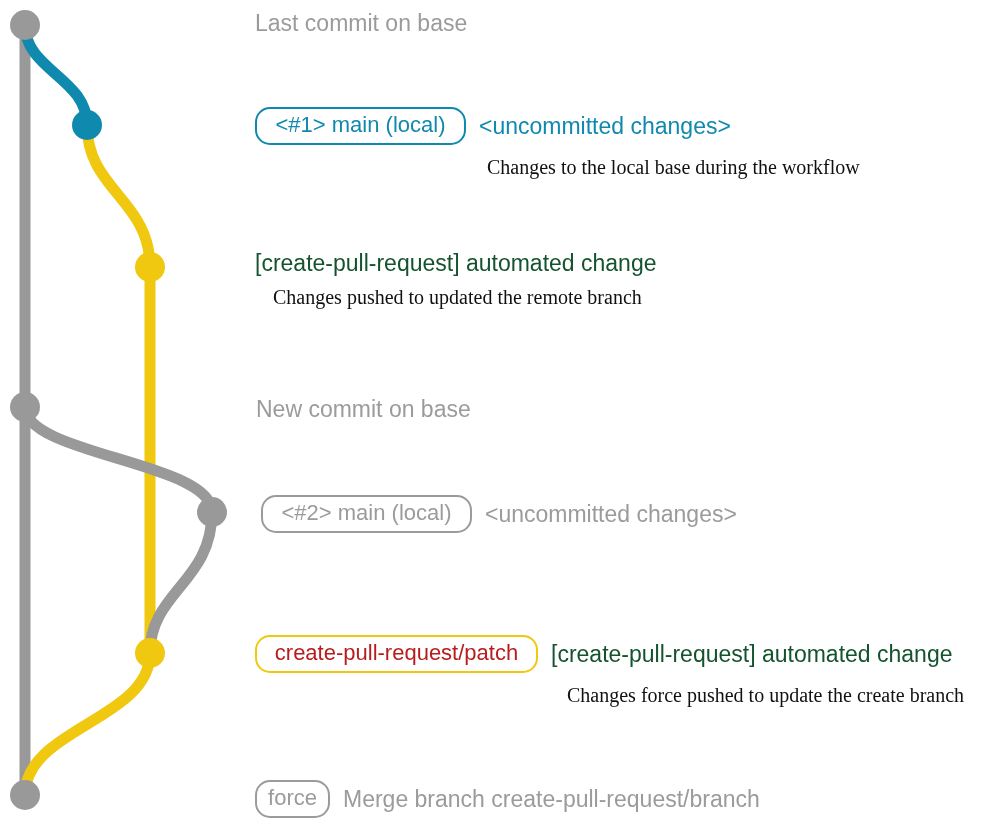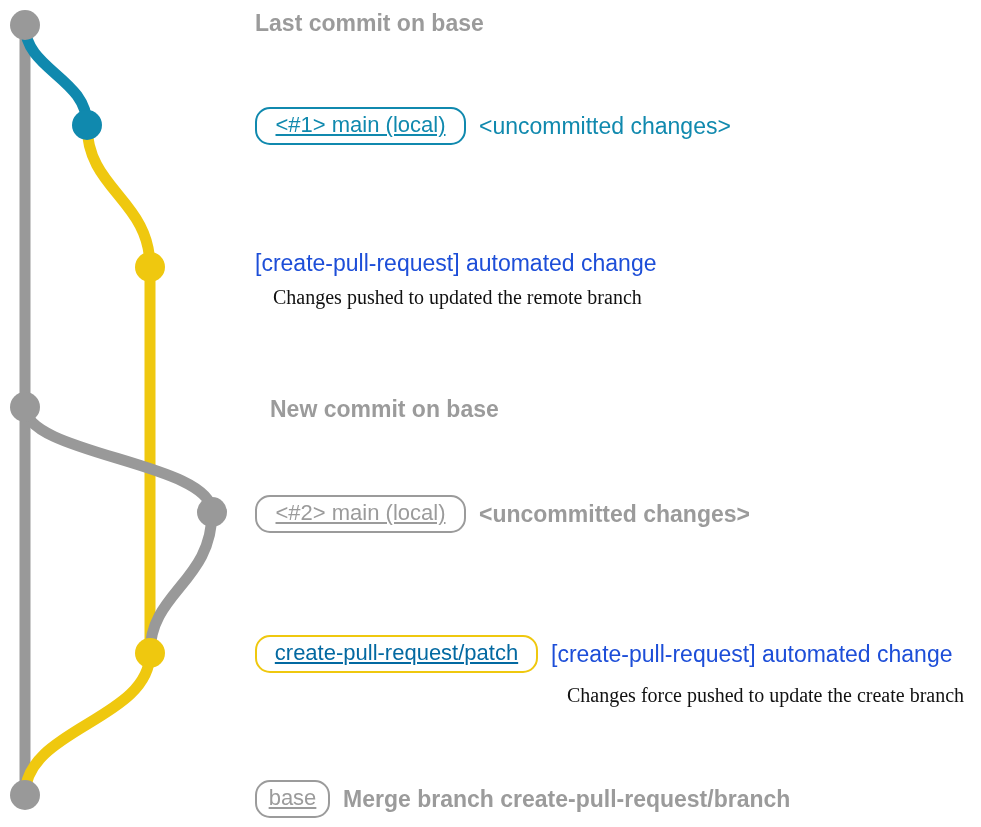--- a/index.html
+++ b/index.html
@@ -44,57 +44,56 @@
     justify-content: center;
     border: 2px solid #999999;
     border-radius: 15px;
     padding: 4px 14px 6px 14px;
     font-size: 22px;
     line-height: 1;
     color: #999999;
     background: transparent;
     box-sizing: border-box;
     height: 38px;
-    text-decoration: underline;
   }
   .pill.blue  { border-color: #1089AE; color: #1089AE; }
   .pill.gray  { border-color: #9b9b9b; color: #9b9b9b; }
-  .pill.yellow{ border-color: #EFC80F; color: #0369a1; }
+  .pill.yellow{ border-color: #EFC80F; color: #b91c1c; }
 
   .pill-fixed { width: 211px; }
   .pill-wide  { width: 283px; }
   .pill-small { width: 75px; }
 
   .commit-msg {
     font-size: 23px;
     line-height: 1;
     white-space: nowrap;
   }
   .commit-msg.blue   { color: #1089AE; }
-  .commit-msg.gray   { color: #9b9b9b; font-weight: bold; }
-  .commit-msg.yellow { color: #1d4ed8; }
+  .commit-msg.gray   { color: #9b9b9b; }
+  .commit-msg.yellow { color: #14532d; }
 
   .desc {
     font-family: "Liberation Serif", serif;
     font-size: 20px;
     color: #111111;
     white-space: nowrap;
     margin-top: 11px;
     padding-left: 232px;
   }
   .desc.indent-small { padding-left: 18px; }
   .desc.indent-mid   { padding-left: 232px; }
   .desc.indent-wide  { padding-left: 312px; }
 
   
   #row-last-commit    { left: 255px; top: 12px; }
   #row-local-1        { left: 255px; top: 107px; }
   #row-automated-1    { left: 255px; top: 252px; }
-  #row-new-commit     { left: 270px; top: 398px; }
-  #row-local-2        { left: 255px; top: 495px; }
+  #row-new-commit     { left: 256px; top: 398px; }
+  #row-local-2        { left: 261px; top: 495px; }
   #row-automated-2    { left: 255px; top: 635px; }
   #row-merge          { left: 255px; top: 780px; }
 </style>
 </head>
 <body>
 
 <svg id="graph-canvas" viewBox="0 0 981 827" xmlns="http://www.w3.org/2000/svg">
 
   <g fill="none" stroke-linecap="round" stroke-linejoin="round" stroke-width="11">
 
@@ -128,20 +127,21 @@
   <div class="row-line">
     <span class="commit-msg gray">Last commit on base</span>
   </div>
 </div>
 
 <div class="row" id="row-local-1">
   <div class="row-line">
     <span class="pill blue pill-fixed">&lt;#1&gt; main (local)</span>
     <span class="commit-msg blue">&lt;uncommitted changes&gt;</span>
   </div>
+  <div class="desc indent-mid">Changes to the local base during the workflow</div>
 </div>
 
 <div class="row" id="row-automated-1">
   <div class="row-line">
     <span class="commit-msg yellow">[create-pull-request] automated change</span>
   </div>
   <div class="desc indent-small">Changes pushed to updated the remote branch</div>
 </div>
 
 <div class="row" id="row-new-commit">
@@ -160,16 +160,16 @@
 <div class="row" id="row-automated-2">
   <div class="row-line">
     <span class="pill yellow pill-wide">create-pull-request/patch</span>
     <span class="commit-msg yellow">[create-pull-request] automated change</span>
   </div>
   <div class="desc indent-wide">Changes force pushed to update the create branch</div>
 </div>
 
 <div class="row" id="row-merge">
   <div class="row-line">
-    <span class="pill gray pill-small">base</span>
+    <span class="pill gray pill-small">force</span>
     <span class="commit-msg gray">Merge branch create-pull-request/branch</span>
   </div>
 </div>
 
 </body></html>

